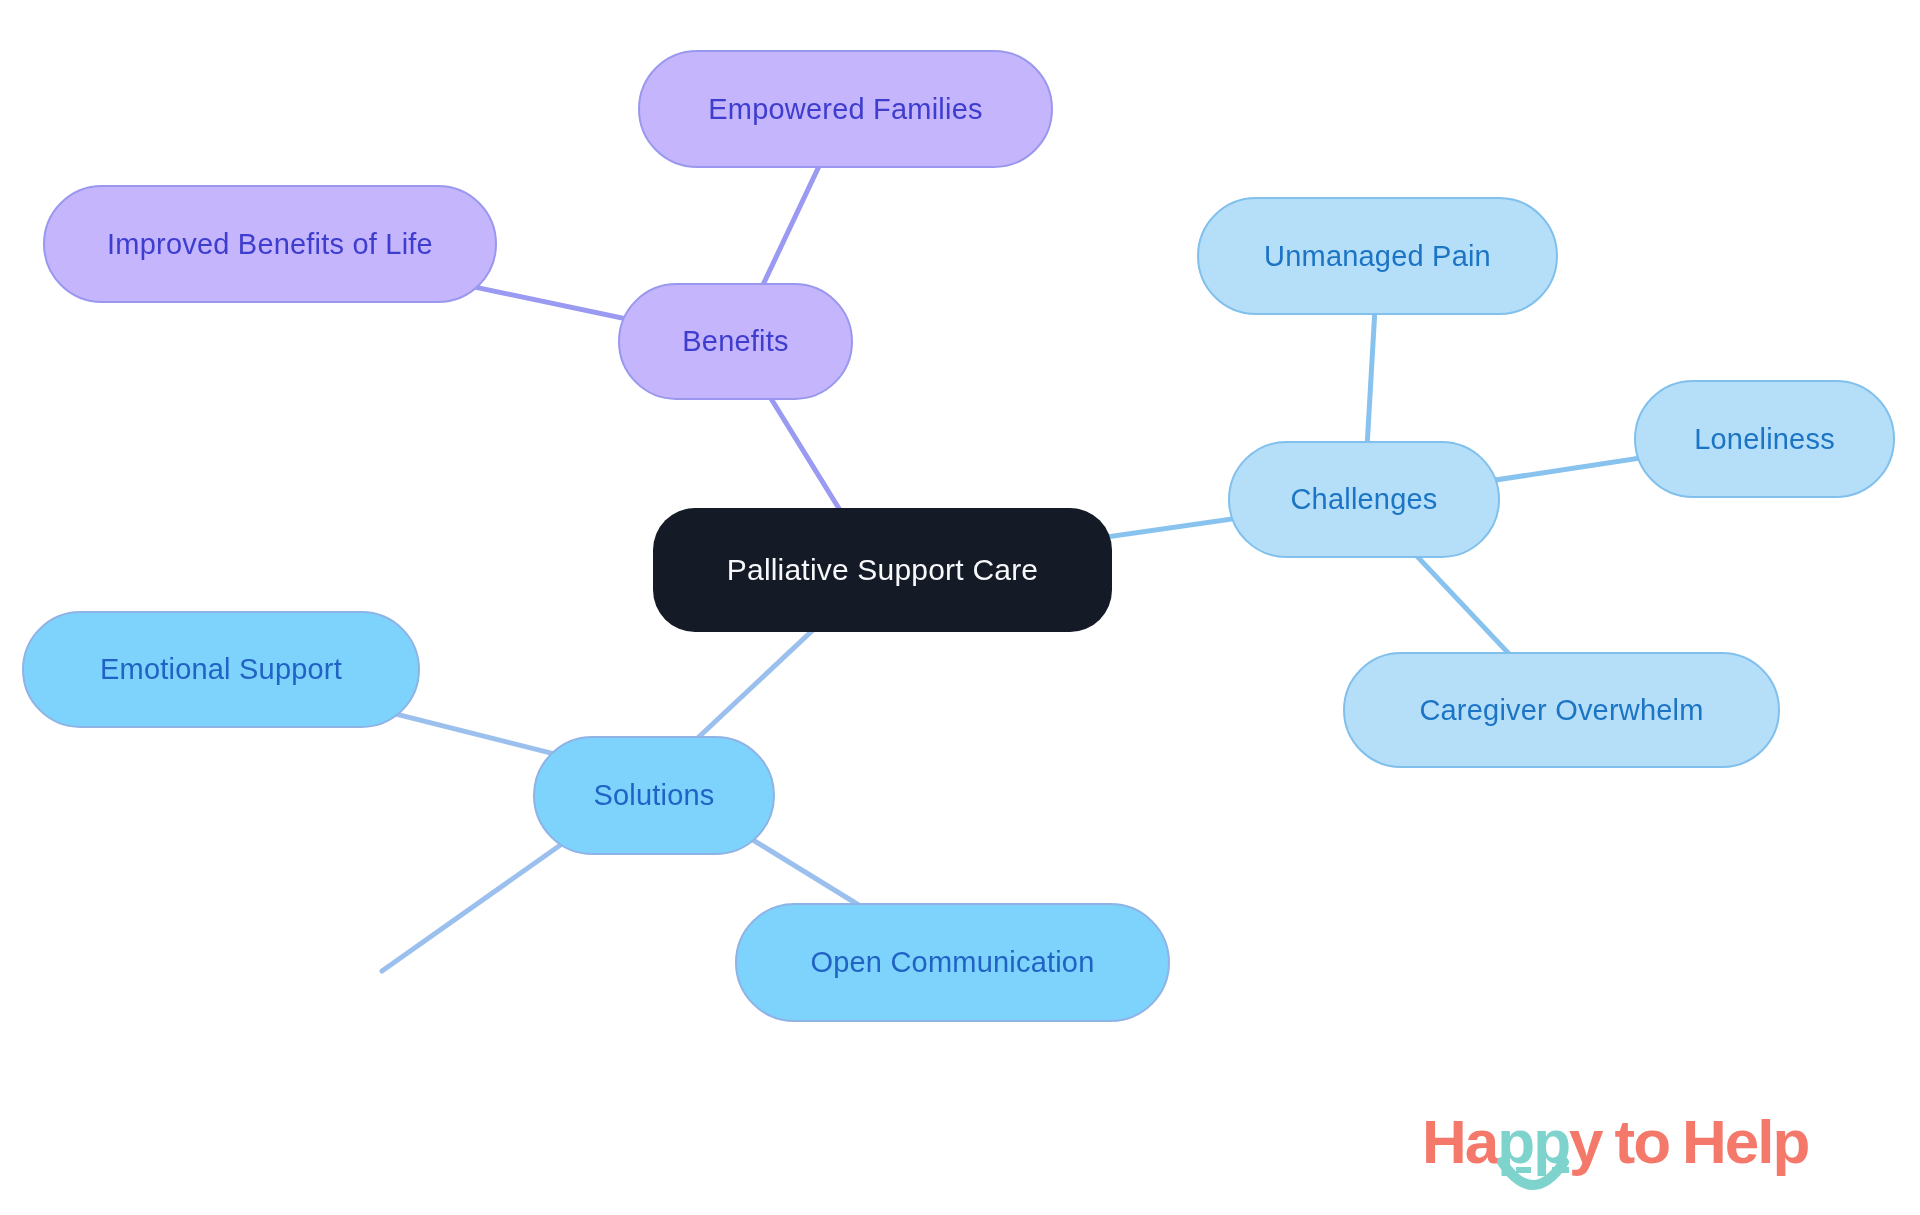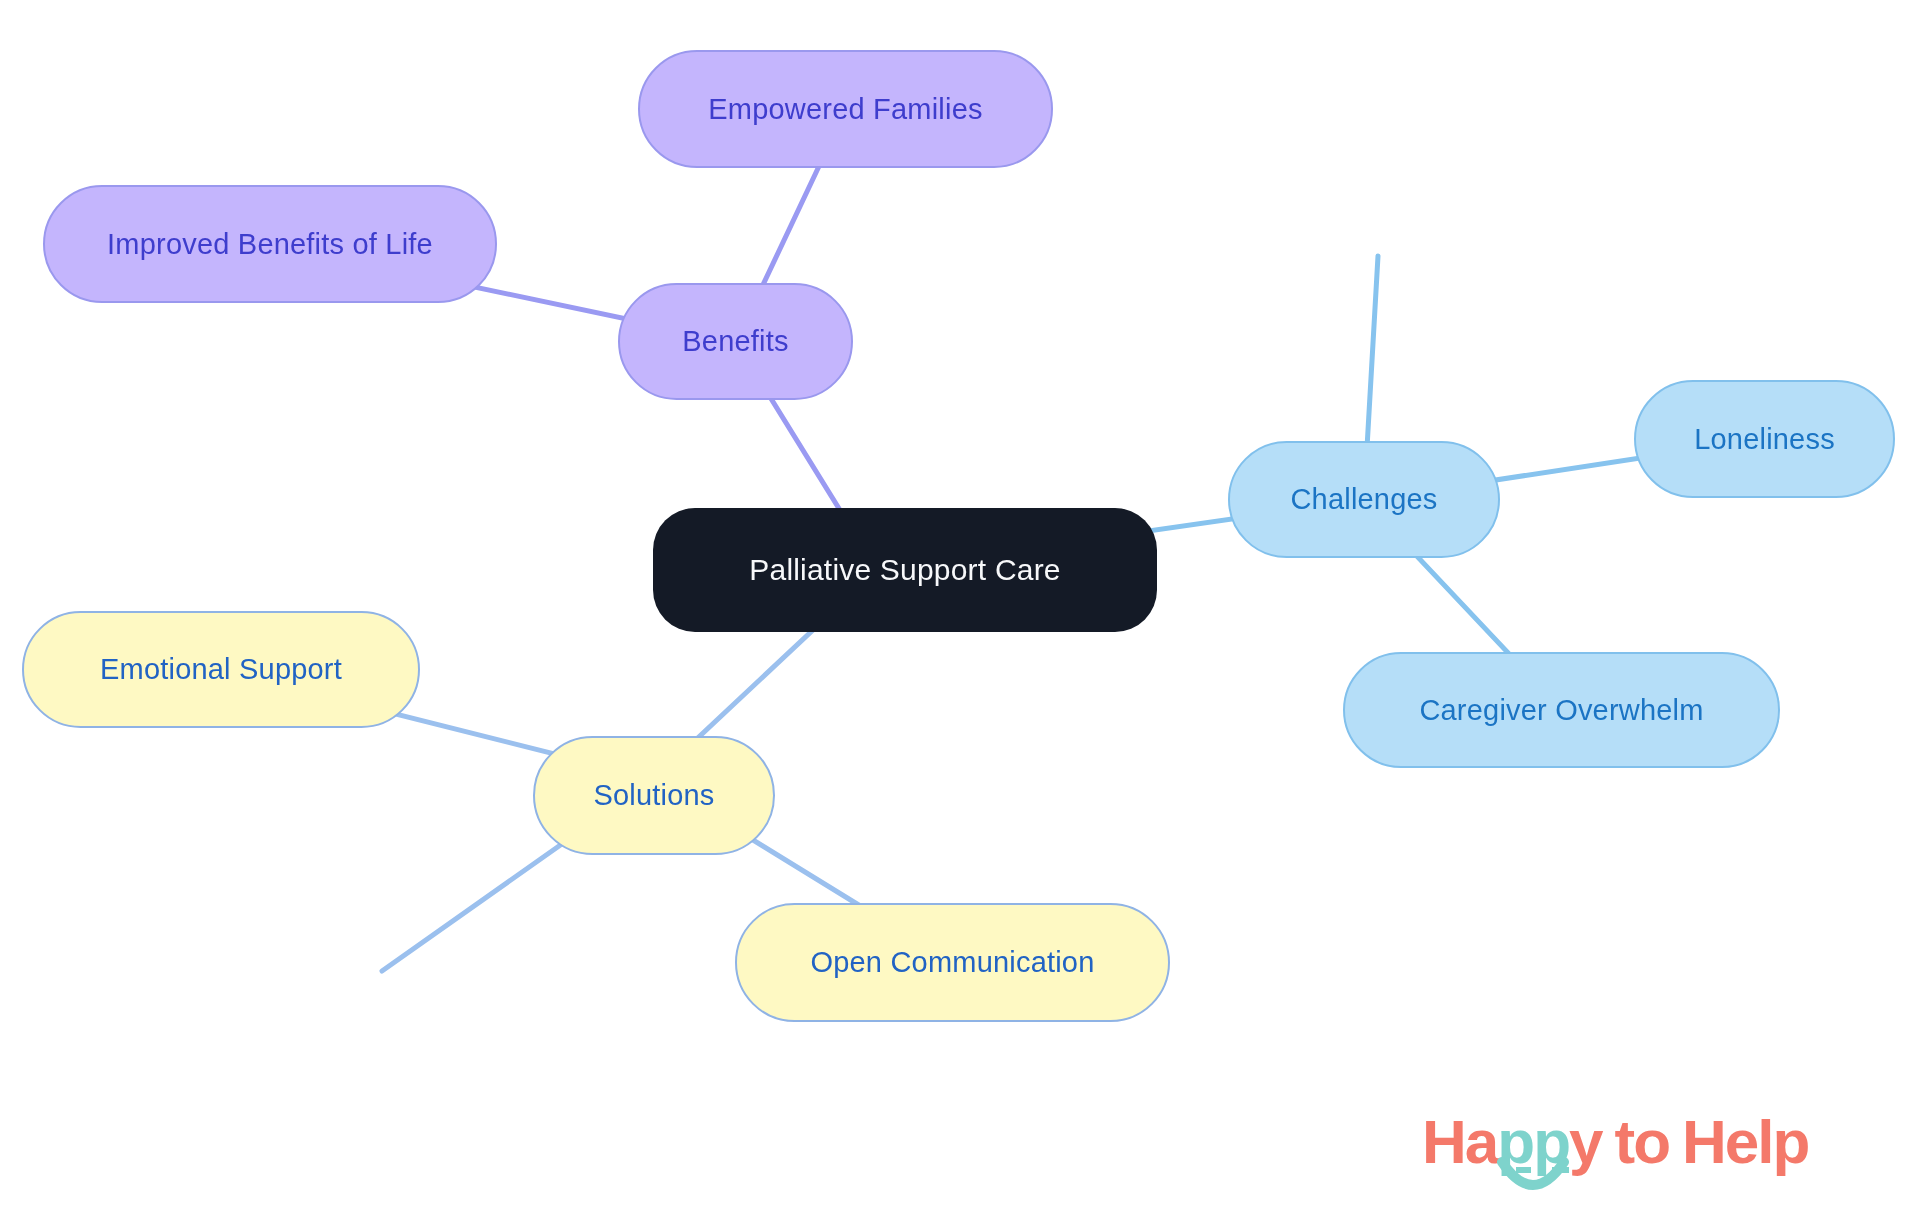--- a/index.html
+++ b/index.html
@@ -23,21 +23,21 @@
     white-space: nowrap;
   }
   .node.center {
     background: #141a26;
     color: #f7f8fa;
     border-radius: 42px;
     font-size: 30px;
   }
   .c-lav  { background: #c4b5fd; border: 2px solid #9a98ee; color: #3e3dcd; }
   .c-sky  { background: #b5def8; border: 2px solid #81c0ec; color: #1b74c4; }
-  .c-pale { background: #fef9c3; border: 2px solid #8fb3e5; color: #2163c4; }
+  .c-pale { background: #7dd3fc; border: 2px solid #8fb3e5; color: #2163c4; }
 
   
   .logo { position: absolute; left: 1422px; top: 1106px; width: 462px; }
   .logo-row1 {
     display: flex; align-items: baseline;
     font-weight: bold; font-size: 62px; letter-spacing: -2px;
     color: #f4796a;
   }
   .logo-row1 .teal { color: #7ed3cc; }
   .logo-row1 .sp-to { margin: 0 13px; }
@@ -70,27 +70,28 @@
       <line x1="1562" y1="710" x2="1364" y2="500"></line>
     </g>
     <g stroke="#9bc0ee" stroke-width="5" stroke-linecap="round">
       <line x1="877" y1="570" x2="654" y2="779"></line>
       <line x1="221" y1="670" x2="654" y2="779"></line>
       <line x1="382" y1="971" x2="654" y2="779"></line>
       <line x1="953" y1="963" x2="654" y2="779"></line>
     </g>
   </svg>
 
-  <div class="node center" style="left:653px; top:508px; width:504px; height:124px;">Palliative Support Care</div>
+  <div class="node center" style="left:653px; top:508px; width:459px; height:124px;">Palliative Support Care</div>
 
   <div class="node c-lav" style="left:618px; top:283px; width:235px; height:117px;">Benefits</div>
   <div class="node c-lav" style="left:638px; top:50px; width:415px; height:118px;">Empowered Families</div>
   <div class="node c-lav" style="left:43px; top:185px; width:454px; height:118px;">Improved Benefits of Life</div>
 
   <div class="node c-sky" style="left:1228px; top:441px; width:272px; height:117px;">Challenges</div>
+  <div class="node c-sky" style="left:1197px; top:197px; width:361px; height:118px;">Unmanaged Pain</div>
   <div class="node c-sky" style="left:1634px; top:380px; width:261px; height:118px;">Loneliness</div>
   <div class="node c-sky" style="left:1343px; top:652px; width:437px; height:116px;">Caregiver Overwhelm</div>
 
   <div class="node c-pale" style="left:533px; top:736px; width:242px; height:119px;">Solutions</div>
   <div class="node c-pale" style="left:22px; top:611px; width:398px; height:117px;">Emotional Support</div>
   <div class="node c-pale" style="left:735px; top:903px; width:435px; height:119px;">Open Communication</div>
 
   <div class="logo">
     <div class="logo-row1">
       <span>Ha</span>

